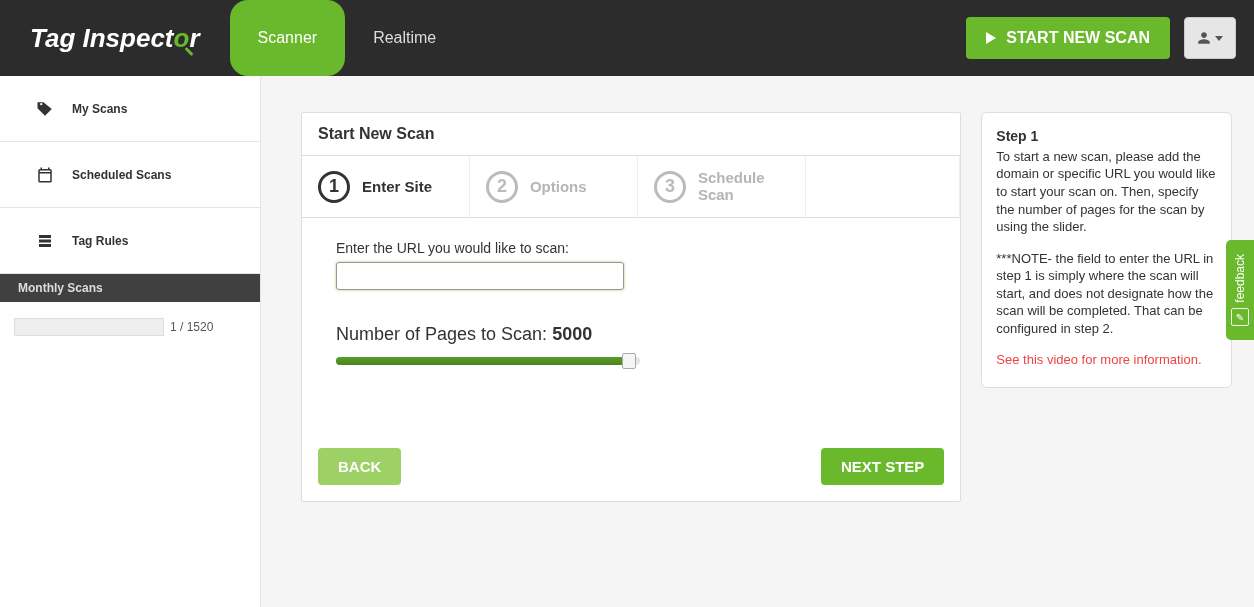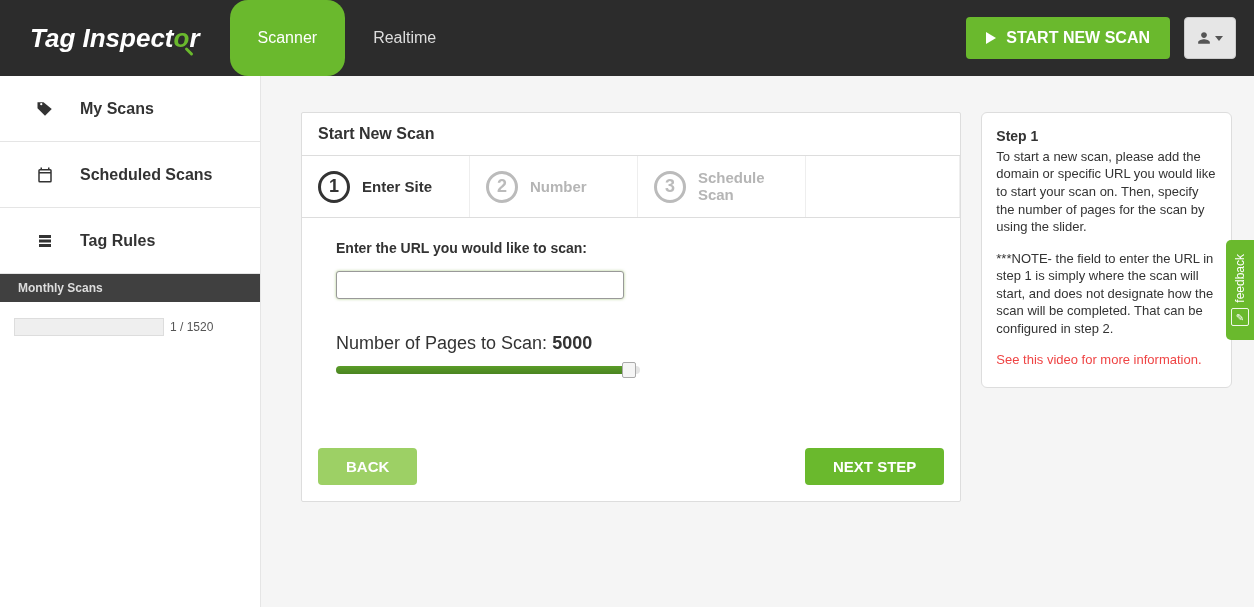--- a/index.html
+++ b/index.html
@@ -15,21 +15,21 @@
 .topbar-right { margin-left: auto; display: flex; align-items: center; padding-right: 18px; gap: 14px; }
 .start-scan-btn { background: #6ab92d; color: #fff; border: none; border-radius: 4px; height: 42px; padding: 0 20px; font-size: 16px; font-weight: bold; display: flex; align-items: center; gap: 10px; cursor: pointer; }
 .play-icon { width: 0; height: 0; border-left: 10px solid #fff; border-top: 6px solid transparent; border-bottom: 6px solid transparent; }
 .user-btn { background: #e6e6e6; border: 1px solid #ccc; border-radius: 4px; height: 42px; width: 52px; display: flex; align-items: center; justify-content: center; gap: 4px; cursor: pointer; }
 .user-icon { width: 14px; height: 14px; }
 .caret { width: 0; height: 0; border-left: 4px solid transparent; border-right: 4px solid transparent; border-top: 5px solid #555; }
 
 .layout { display: flex; height: calc(607px - 65px); }
 
 .sidebar { width: 261px; background: #fff; border-right: 1px solid #e5e5e5; display: flex; flex-direction: column; }
-.side-item { height: 66px; border-bottom: 1px solid #e5e5e5; display: flex; align-items: center; padding-left: 36px; gap: 26px; font-size: 16px; font-weight: bold; cursor: pointer; color: #333; }
+.side-item { height: 66px; border-bottom: 1px solid #e5e5e5; display: flex; align-items: center; padding-left: 36px; gap: 18px; font-size: 12px; font-weight: bold; cursor: pointer; color: #333; }
 .side-icon { width: 18px; height: 18px; display: flex; align-items: center; justify-content: center; }
 .side-label-bar { background: #404040; color: #ddd; font-size: 12px; font-weight: bold; padding: 7px 18px; }
 .progress-row { padding: 16px 14px; display: flex; align-items: center; gap: 6px; }
 .progress-bar { flex: 0 0 150px; height: 18px; background: #efefef; border: 1px solid #ddd; }
 .progress-bar .fill { width: 0%; height: 100%; background: #6ab92d; }
 .progress-text { font-size: 12px; color: #555; }
 
 .main { flex: 1; background: #f5f5f5; padding: 36px 22px 20px 40px; display: flex; gap: 20px; align-items: flex-start; overflow: auto; }
 
 .wizard-card { background: #fff; border: 1px solid #ddd; border-radius: 2px; width: 676px; display: flex; flex-direction: column; min-height: 390px; }
@@ -37,32 +37,32 @@
 .wizard-steps { display: flex; border-bottom: 1px solid #ddd; }
 .wstep { flex: 1; border-right: 1px solid #eee; padding: 14px 16px; display: flex; align-items: center; gap: 12px; }
 .wstep:last-child { flex: 0.95; }
 .wstep .num { width: 32px; height: 32px; border-radius: 50%; border: 3px solid #bbb; color: #bbb; display: flex; align-items: center; justify-content: center; font-size: 18px; font-weight: bold; }
 .wstep.active .num { border-color: #333; color: #333; }
 .wstep .label { color: #b5b5b5; font-weight: bold; font-size: 15px; }
 .wstep.active .label { color: #333; }
 .wstep .label.multiline { line-height: 1.1; }
 
 .wizard-body { padding: 22px 34px; flex: 1; }
-.field-label { font-size: 14px; margin-bottom: 15px; font-weight: bold; }
+.field-label { font-size: 14px; margin-bottom: 6px; }
 .url-input { width: 288px; height: 28px; border: 1px solid #999; border-radius: 3px; box-shadow: 0 0 3px rgba(120,170,60,0.6); padding: 0 6px; font-size: 13px; }
 .pages-row { margin-top: 34px; }
 .pages-label { font-size: 18px; }
 .pages-label b { font-weight: bold; }
 .slider-wrap { margin-top: 6px; position: relative; width: 304px; height: 18px; }
 .slider-track { position: absolute; left: 0; top: 6px; height: 8px; width: 100%; background: #e5e5e5; border-radius: 4px; }
 .slider-fill { position: absolute; left: 0; top: 6px; height: 8px; width: 96%; background: linear-gradient(#5a9c28,#4a8420); border-radius: 4px; }
 .slider-handle { position: absolute; top: 2px; left: 94%; width: 14px; height: 16px; background: #f5f5f5; border: 1px solid #aaa; border-radius: 2px; cursor: pointer; }
 
 .wizard-footer { padding: 16px; display: flex; justify-content: space-between; }
-.btn { border: none; border-radius: 4px; padding: 10px 28px; font-size: 15px; font-weight: bold; color: #fff; cursor: pointer; }
+.btn { border: none; border-radius: 4px; padding: 10px 20px; font-size: 15px; font-weight: bold; color: #fff; cursor: pointer; }
 .btn-back { background: #8cc84b; opacity: 0.85; }
 .btn-next { background: #6ab92d; }
 
 .help-card { background: #fff; border: 1px solid #ddd; border-radius: 6px; width: 256px; padding: 14px 12px 18px 14px; font-size: 13px; line-height: 1.35; }
 .help-card h4 { font-size: 14px; font-weight: bold; margin-bottom: 2px; }
 .help-card p { margin-bottom: 14px; }
 .help-card a { color: #ef4444; text-decoration: none; cursor: pointer; }
 
 .feedback-tab { position: fixed; right: 0; top: 240px; background: #6ab92d; color: #fff; width: 28px; height: 100px; border-radius: 5px 0 0 5px; display: flex; flex-direction: column; align-items: center; justify-content: center; gap: 6px; cursor: pointer; }
 .feedback-text { writing-mode: vertical-rl; transform: rotate(180deg); font-size: 12px; }
@@ -133,21 +133,21 @@
   <div class="main">
     <div class="wizard-card">
       <div class="wizard-title">Start New Scan</div>
       <div class="wizard-steps">
         <div class="wstep active">
           <div class="num">1</div>
           <span class="label">Enter Site</span>
         </div>
         <div class="wstep">
           <div class="num">2</div>
-          <span class="label">Number</span>
+          <span class="label">Options</span>
         </div>
         <div class="wstep">
           <div class="num">3</div>
           <span class="label multiline">Schedule<br>Scan</span>
         </div>
         <div class="wstep" style="flex:0.9;"></div>
       </div>
       <div class="wizard-body">
         <div class="field-label">Enter the URL you would like to scan:</div>
         <input class="url-input" type="text" value="" style="">

